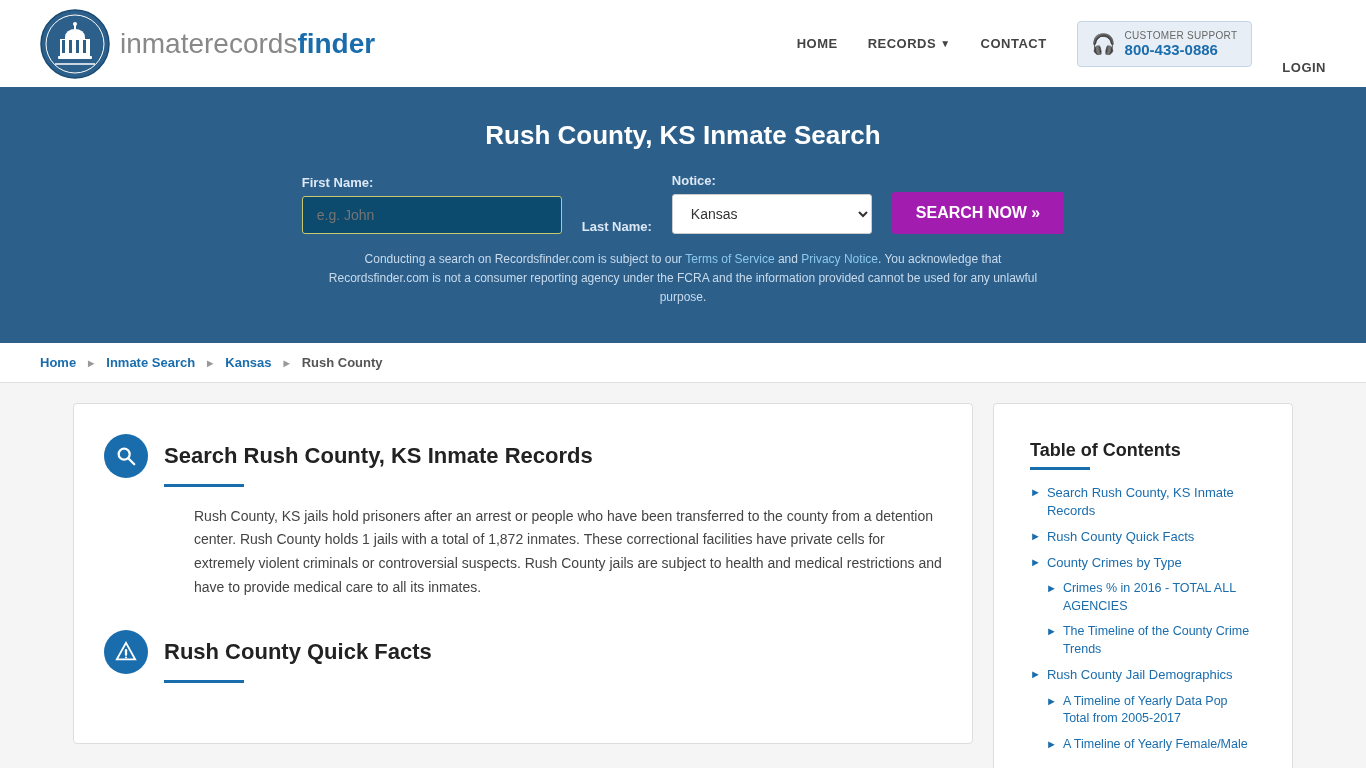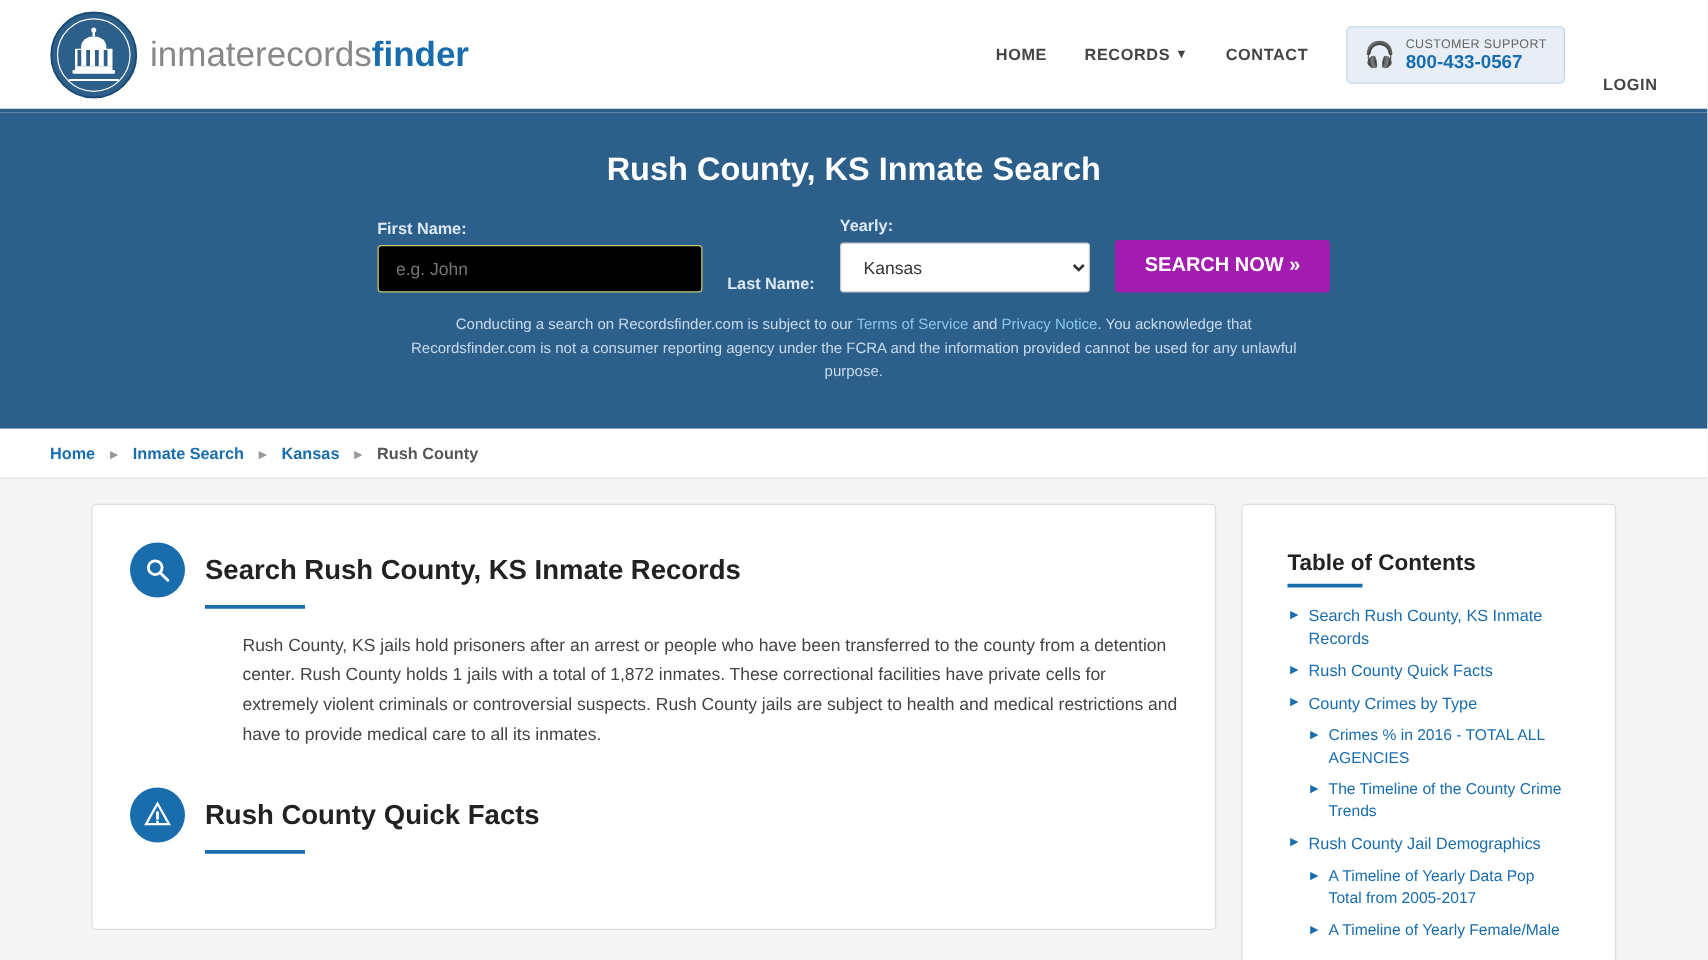--- a/index.html
+++ b/index.html
@@ -103,21 +103,21 @@
       gap: 6px;
       text-align: left;
       justify-content: space-between;
     }
     .form-label {
       font-size: 13px;
       color: #dce8f5;
       font-weight: 600;
     }
     .form-input {
-      background: #000000;
+      background: #0c4a6e;
       border: 1px solid #c8c870;
       border-radius: 3px;
       padding: 10px 14px;
       font-size: 14px;
       color: #999;
       width: 260px;
       outline: none;
     }
     .form-select {
       background: #fff;
@@ -322,39 +322,39 @@
     <span class="nav-link">HOME</span>
     <span class="nav-link nav-records">
       <span>RECORDS</span>
       <span class="chevron-down">▼</span>
     </span>
     <span class="nav-link">CONTACT</span>
     <div class="customer-support-box">
       <span class="headphone-icon">🎧</span>
       <div>
         <div class="support-text">CUSTOMER SUPPORT</div>
-        <div class="support-number">800-433-0567</div>
+        <div class="support-number">800-433-0886</div>
       </div>
     </div>
     <span class="nav-link login-btn">LOGIN</span>
   </nav>
 </header>
 
 <section class="hero">
   <h1 class="hero-title">Rush County, KS Inmate Search</h1>
   <div class="search-form">
     <div class="form-group">
       <label class="form-label">First Name:</label>
       <input class="form-input" type="text" placeholder="e.g. John" style="">
     </div>
     <div class="form-group">
       <label class="form-label">Last Name:</label>
     </div>
     <div class="form-group">
-      <label class="form-label">Yearly:</label>
+      <label class="form-label">Notice:</label>
       <select class="form-select">
         <option>Kansas</option>
         <option>Alabama</option>
         <option>Alaska</option>
         <option>Arizona</option>
         <option>California</option>
         <option>Colorado</option>
         <option>Florida</option>
         <option>Georgia</option>
         <option>Illinois</option>

